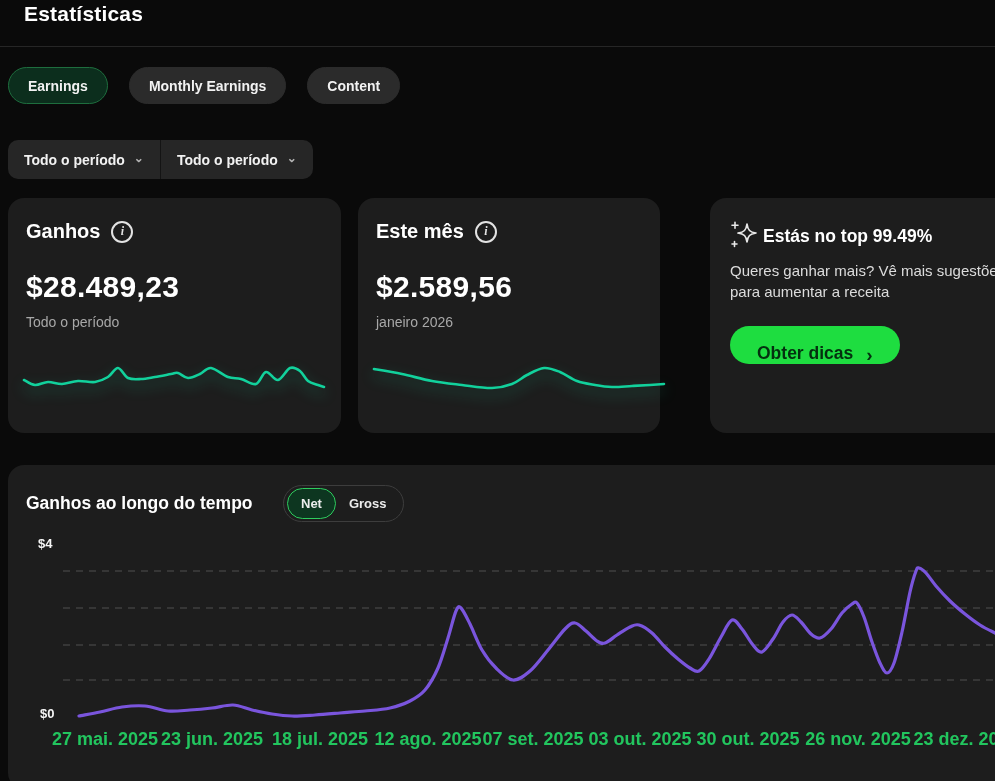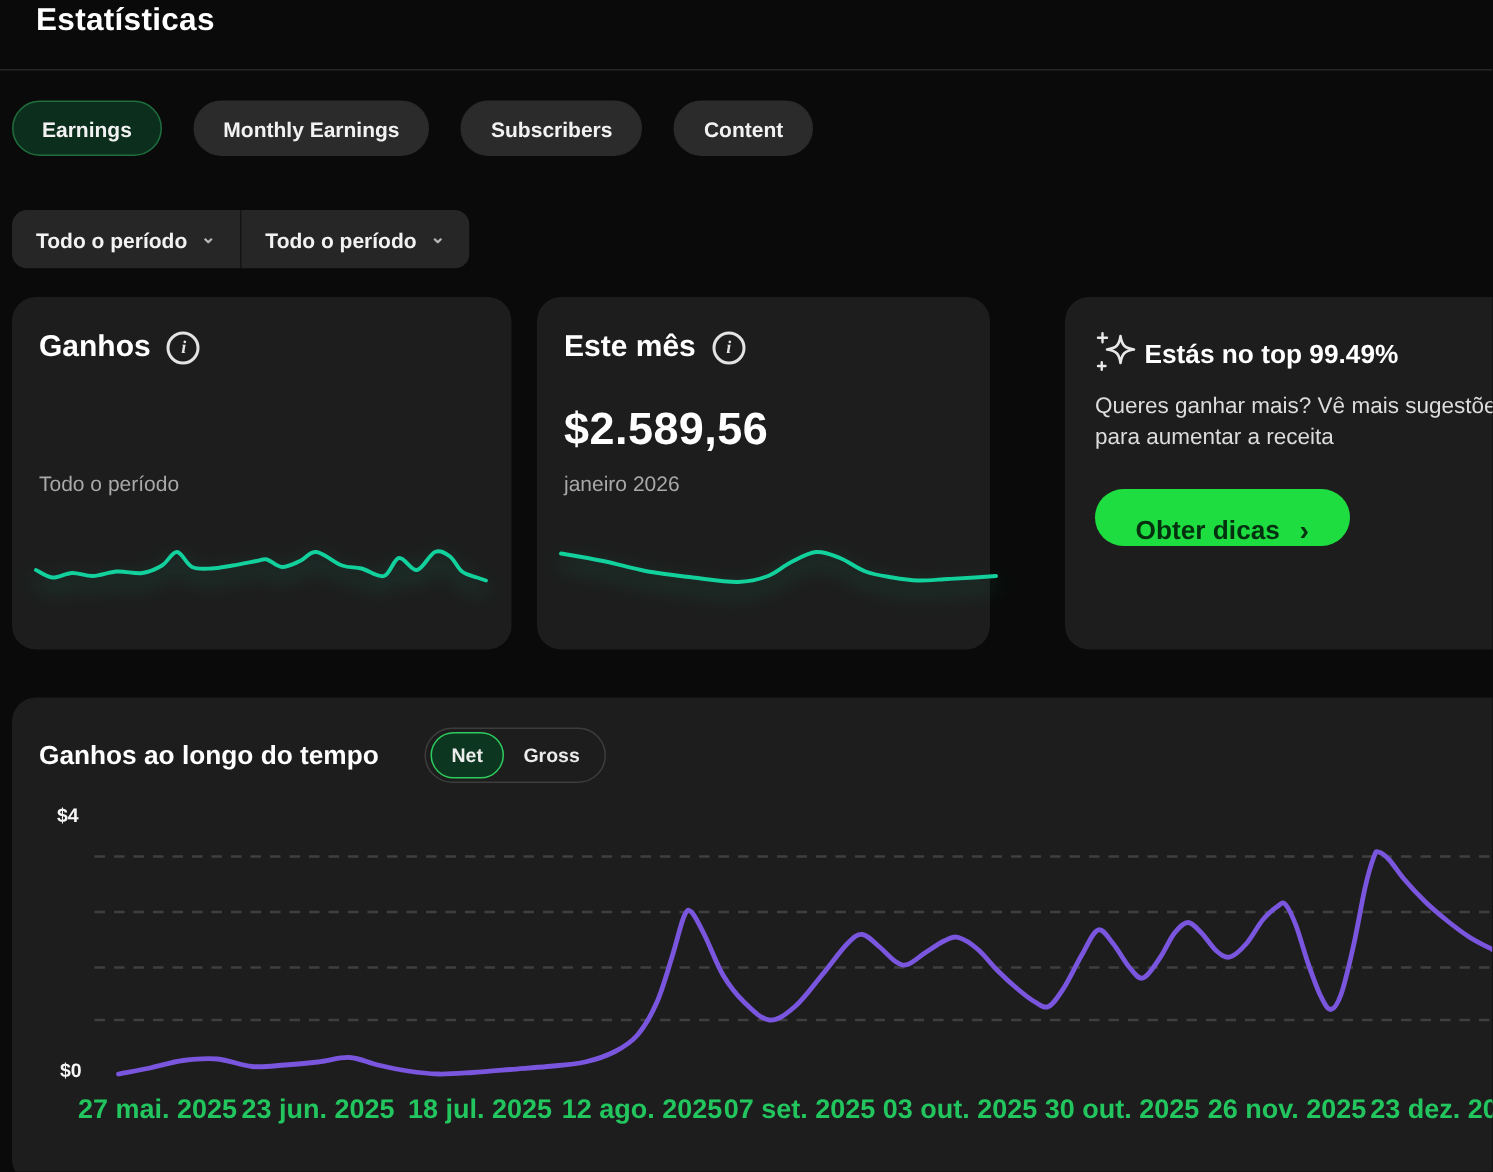--- a/index.html
+++ b/index.html
@@ -81,40 +81,40 @@
 </style>
 </head>
 <body>
 
 <div class="abs page-title">Estatísticas</div>
 <div class="abs header-divider"></div>
 
 <div class="abs tabs">
   <div class="tab active">Earnings</div>
   <div class="tab">Monthly Earnings</div>
-  <div class="tab">Subscribers</div>
   <div class="tab">Content</div>
 </div>
 
 <div class="abs filter-group">
   <div class="filter-btn">
     <span>Todo o período</span>
     <span class="chev">⌄</span>
   </div>
   <div class="filter-btn">
     <span>Todo o período</span>
     <span class="chev">⌄</span>
   </div>
 </div>
 
 <div class="abs card" id="card-earnings">
   <div class="card-title-row">
     <span class="card-title">Ganhos</span>
     <span class="info-icon">i</span>
   </div>
+  <div class="card-amount">$28.489,23</div>
   <div class="card-sub">Todo o período</div>
   <svg class="spark" width="305" height="50" viewBox="0 0 305 50">
     <path fill="none" stroke-width="2.6" stroke-linecap="round" stroke-linejoin="round" d="M2,25C3.8,25.8 9.0,29.7 13,30C17.0,30.3 21.5,27.2 26,27C30.5,26.8 35.0,29.2 40,29C45.0,28.8 50.5,26.3 56,26C61.5,25.7 68.0,27.7 73,27C78.0,26.3 82.2,24.3 86,22C89.8,19.7 92.7,12.8 96,13C99.3,13.2 102.2,21.2 106,23C109.8,24.8 114.5,24.2 119,24C123.5,23.8 128.0,22.8 133,22C138.0,21.2 145.2,19.7 149,19C152.8,18.3 153.2,17.3 156,18C158.8,18.7 162.3,22.8 166,23C169.7,23.2 174.2,20.7 178,19C181.8,17.3 184.3,12.5 189,13C193.7,13.5 201.0,20.2 206,22C211.0,23.8 214.3,22.8 219,24C223.7,25.2 229.8,30.2 234,29C238.2,27.8 240.3,17.7 244,17C247.7,16.3 252.0,25.7 256,25C260.0,24.3 264.3,14.5 268,13C271.7,11.5 275.0,13.8 278,16C281.0,18.2 283.0,23.7 286,26C289.0,28.3 293.3,29.0 296,30C298.7,31.0 301.0,31.7 302,32" stroke="#12d19c"></path>
   </svg>
 </div>
 
 <div class="abs card" id="card-month">
   <div class="card-title-row">
     <span class="card-title">Este mês</span>
     <span class="info-icon">i</span>

